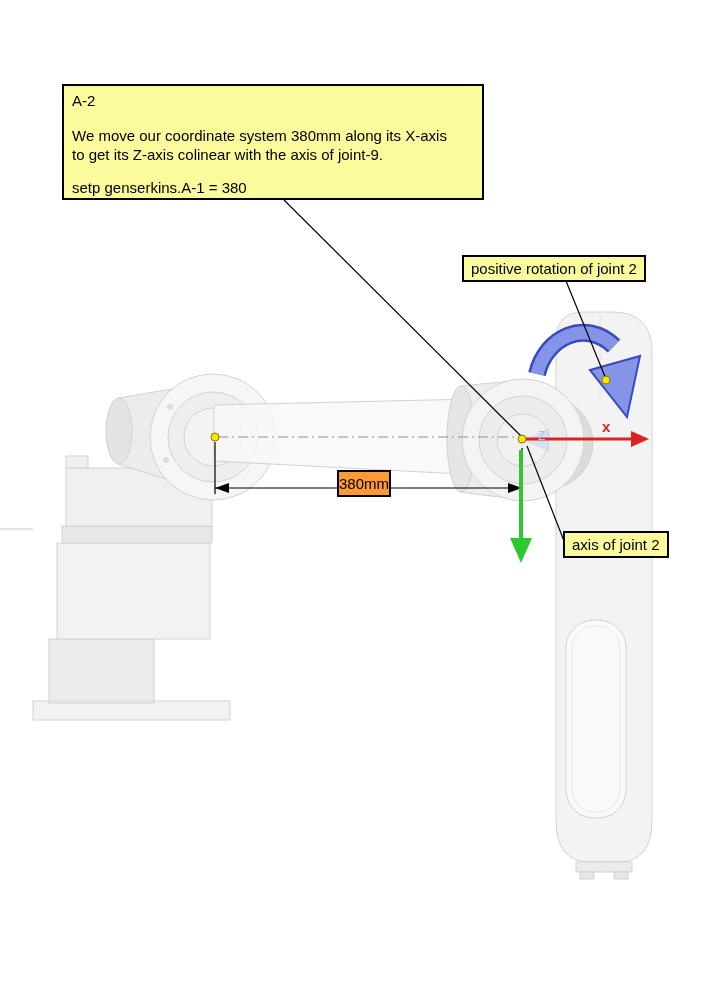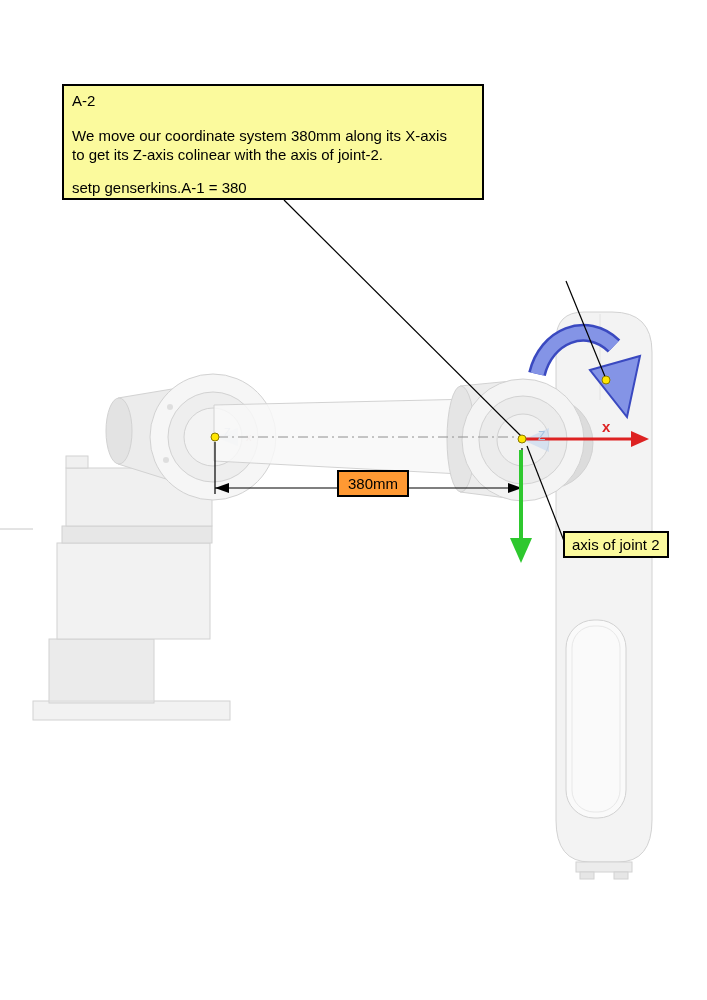--- a/index.html
+++ b/index.html
@@ -15,21 +15,21 @@
   }
   .callout .title { margin-bottom:16px; }
   .callout .command { margin-top:14px; }
 
   .tag {
     position:absolute; background:var(--callout-bg,#fbfa9d); border:2px solid #000;
     padding:2px 7px; font-size:15px; line-height:19px; white-space:nowrap;
   }
   .tag.rotation { left:462px; top:255px; }
   .tag.axis { left:563px; top:531px; }
-  .tag.dim { left:337px; top:470px; background:var(--dimension-bg,#ff9933); padding:2px 9px; }
+  .tag.dim { left:337px; top:470px; background:var(--dimension-bg,#ff9933); padding:2px 0; }
 
   
   .part { stroke:#d2d2d2; stroke-width:1; }
   .dash-line { stroke:#909090; stroke-width:1; stroke-dasharray:10 4 2 4; fill:none; }
   .leader { stroke:#000; stroke-width:1.2; }
   .dim-line { stroke:#000; stroke-width:1.2; }
   .dim-head { fill:#000; }
   .x-axis-line { stroke:var(--x-axis,#dd2222); stroke-width:3; }
   .x-axis-head { fill:var(--x-axis,#dd2222); }
   .x-axis-label { fill:var(--x-axis,#dd2222); font-weight:bold; font-size:15px; font-family:"Liberation Sans",sans-serif; }
@@ -131,20 +131,21 @@
     <line class="leader" x1="564" y1="541" x2="527" y2="446"></line>
 
     <circle class="marker" cx="215" cy="437" r="4"></circle>
     <circle class="marker" cx="522" cy="439" r="4"></circle>
     <circle class="marker" cx="606" cy="380" r="4"></circle>
   </svg>
 
   <div class="callout">
     <div class="title">A-2</div>
     <div class="body-line">We move our coordinate system 380mm along its X-axis</div>
-    <div class="body-line">to get its Z-axis colinear with the axis of joint-2.</div>
+    <div class="body-line">to get its Z-axis colinear with the axis of joint-9.</div>
     <div class="command">setp genserkins.A-1 = 380</div>
   </div>
 
+  <div class="tag rotation">positive rotation of joint 2</div>
   <div class="tag axis">axis of joint 2</div>
   <div class="tag dim">380mm</div>
 
 </div>
 
 </body></html>

